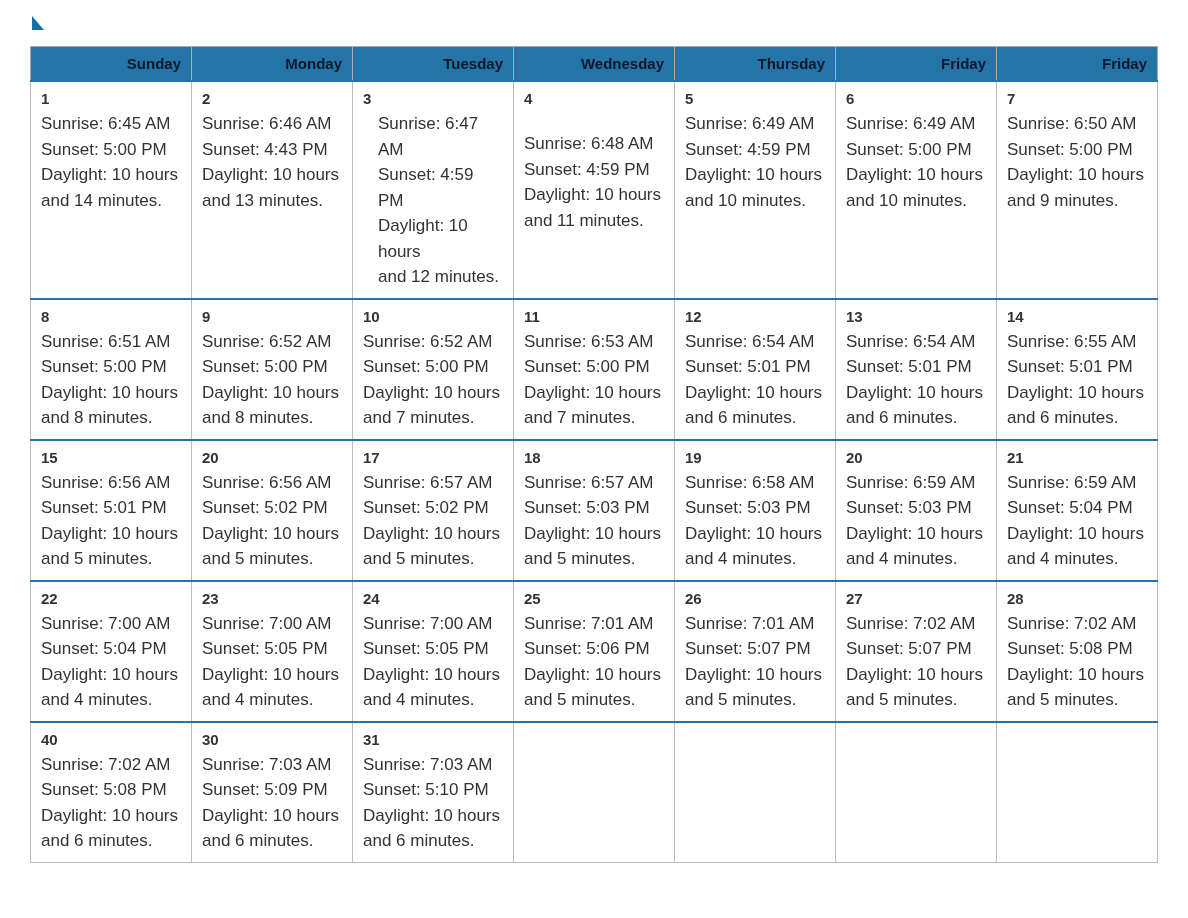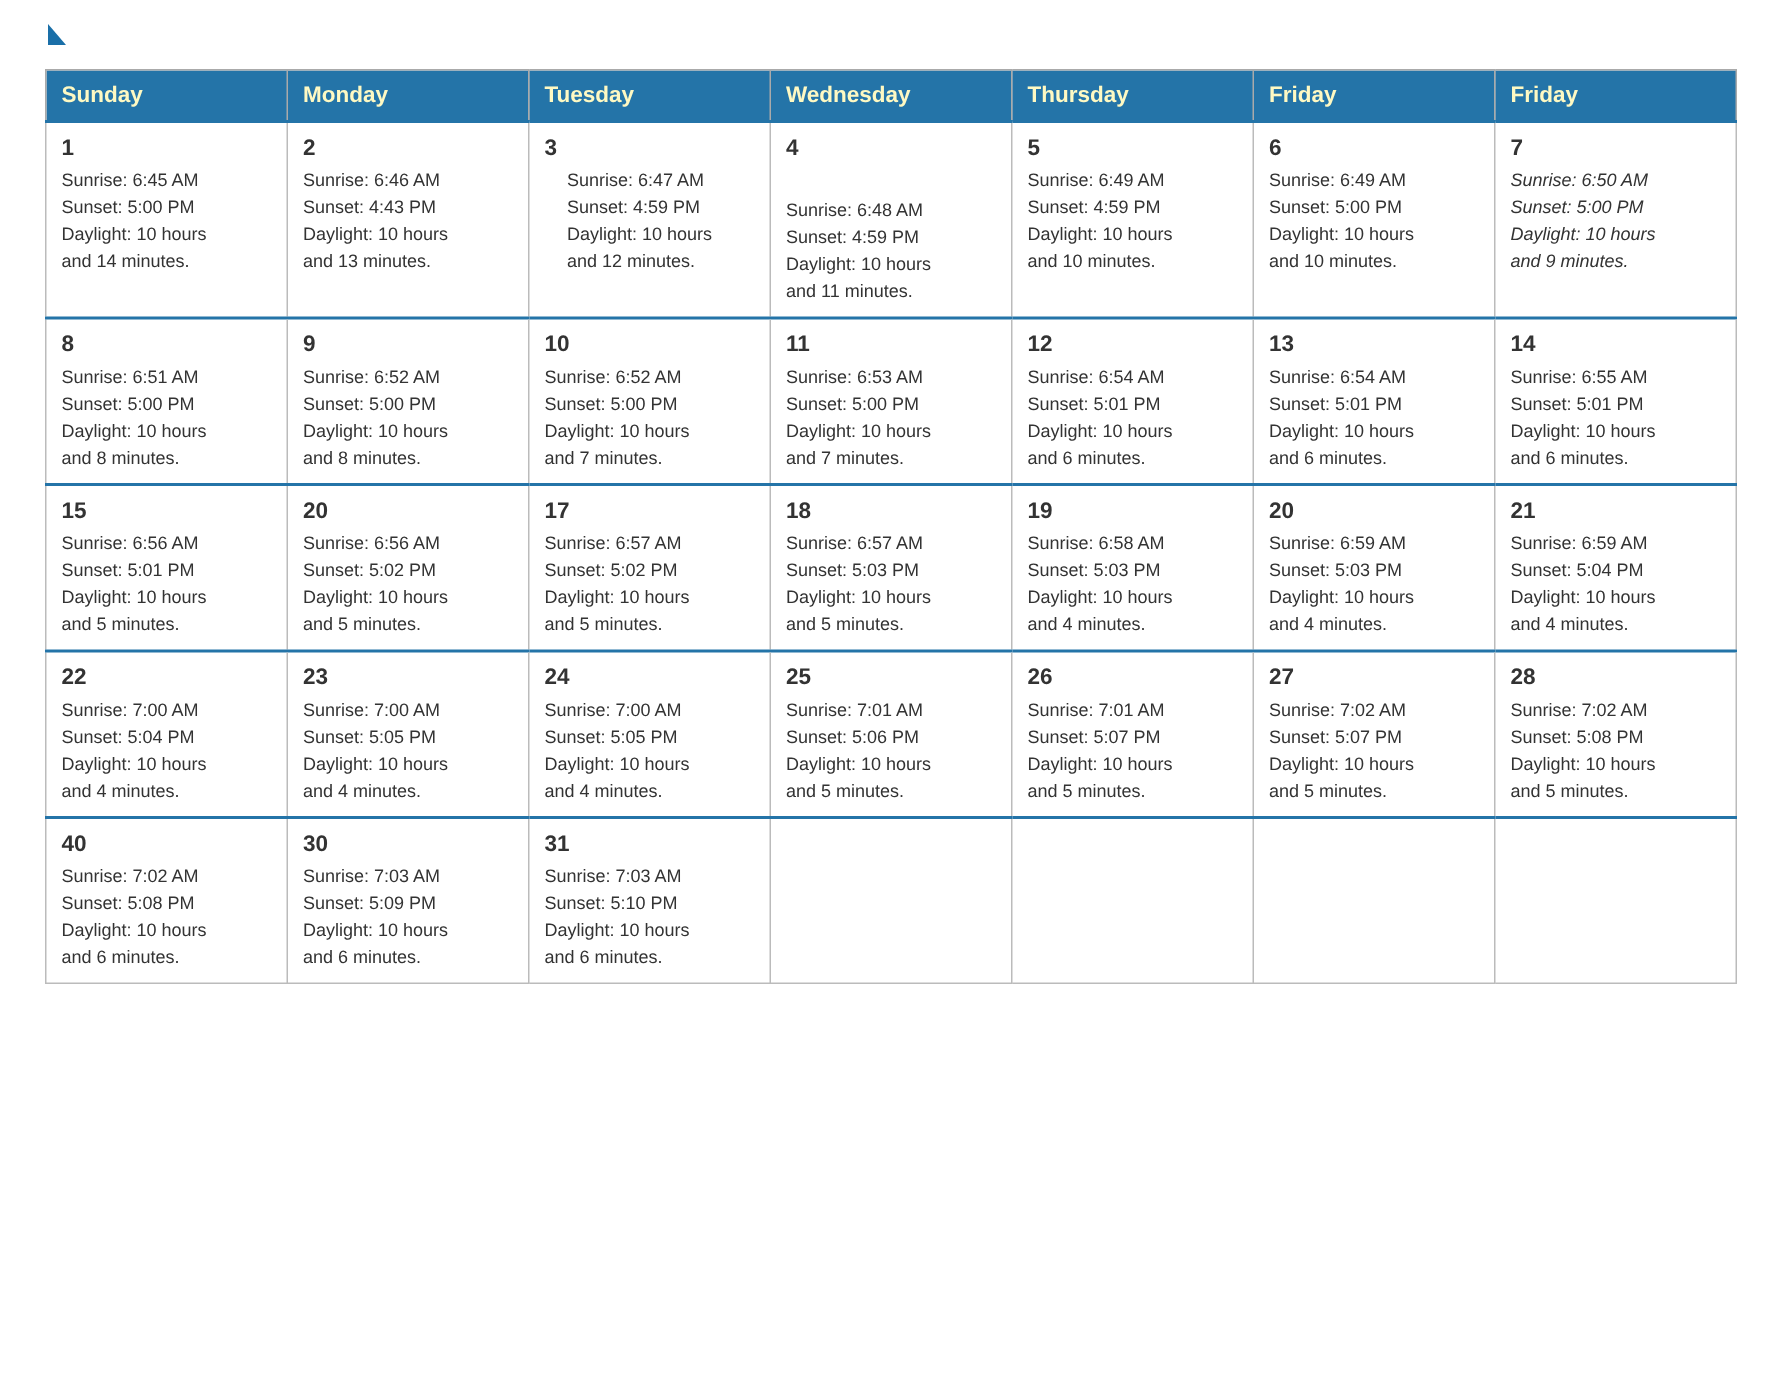--- a/index.html
+++ b/index.html
@@ -53,46 +53,46 @@
       color: #555;
       margin-top: 4px;
     }
     .calendar-table {
       width: 100%;
       border-collapse: collapse;
       table-layout: fixed;
     }
     .calendar-table th {
       background-color: #2474a8;
-      color: #fef9c3;
+      color: #0f172a;
       font-size: 15px;
       font-weight: bold;
       padding: 8px 10px;
-      text-align: left;
+      text-align: right;
       border: 1px solid #aaa;
     }
     .calendar-table td {
       vertical-align: top;
       border: 1px solid #bbb;
       padding: 8px 10px;
       font-size: 13px;
       color: #333;
       height: 110px;
     }
     .calendar-table td.empty {
       background: #fff;
     }
     .day-num {
       font-size: 15px;
       font-weight: bold;
       display: block;
       margin-bottom: 4px;
     }
     .day-info {
-      font-size: 12px;
+      font-size: 17px;
       line-height: 1.5;
       color: #333;
     }
     
     .calendar-table tr.week-row td {
       border-top: 2px solid #2474a8;
     }
     .logo-wrap {
       display: flex;
       flex-direction: column;
@@ -171,21 +171,21 @@
         </td>
         <td>
           <span class="day-num">6</span>
           <div class="day-info" style="white-space: pre-line;">Sunrise: 6:49 AM
 Sunset: 5:00 PM
 Daylight: 10 hours
 and 10 minutes.</div>
         </td>
         <td>
           <span class="day-num">7</span>
-          <div class="day-info" style="white-space: pre-line; font-style: italic;">Sunrise: 6:50 AM
+          <div class="day-info" style="white-space: pre-line;">Sunrise: 6:50 AM
 Sunset: 5:00 PM
 Daylight: 10 hours
 and 9 minutes.</div>
         </td>
       </tr>
       <tr class="week-row">
         <td>
           <span class="day-num">8</span>
           <div class="day-info" style="white-space: pre-line;">Sunrise: 6:51 AM
 Sunset: 5:00 PM

